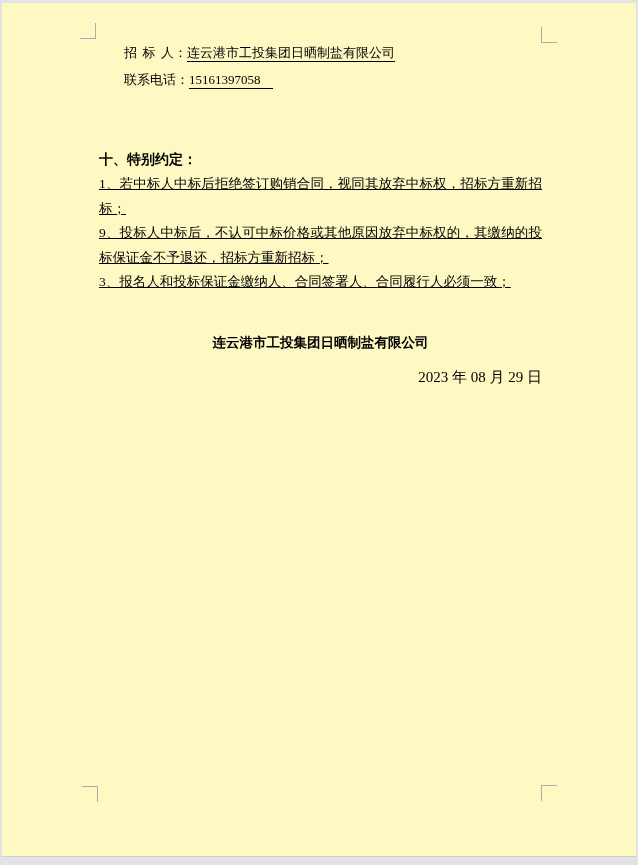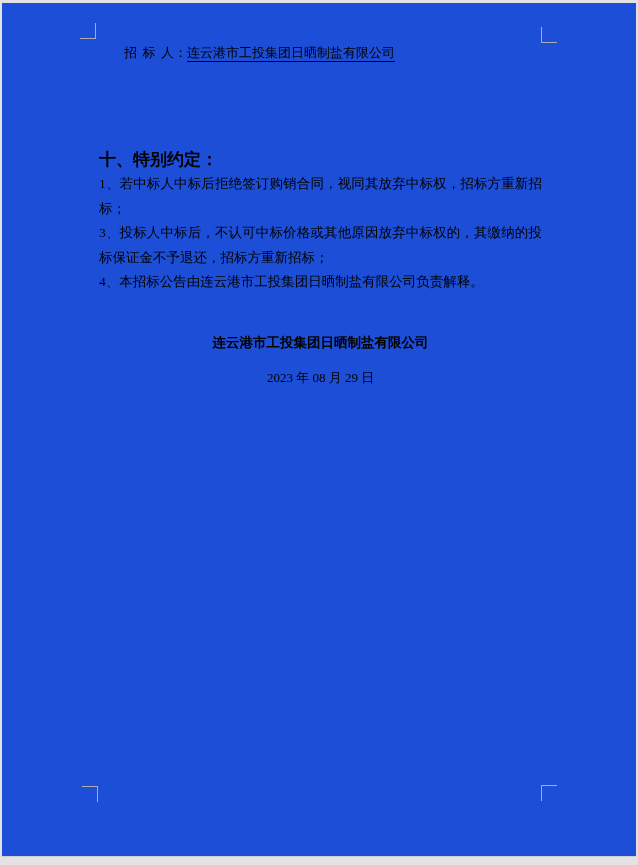--- a/index.html
+++ b/index.html
@@ -7,21 +7,21 @@
     width: 638px; height: 865px;
     background: #e3e3e6;
     font-family: "Liberation Serif", "DejaVu Serif", serif;
     color: #000;
     overflow: hidden;
   }
   .page {
     position: absolute;
     left: 1px; top: 2px;
     width: 636px; height: 855px;
-    background: #1d4ed8;
+    background: #fef9c3;
     border: 1px solid #e2e2e2;
     border-bottom: 1px solid #cfcfcf;
   }
   
   .crop { position: absolute; width: 16px; height: 16px; }
   .crop.tl { left: 78px; top: 20px;  border-right: 1px solid #adadad; border-bottom: 1px solid #adadad; }
   .crop.tr { left: 539px; top: 24px; border-left: 1px solid #adadad;  border-bottom: 1px solid #adadad; }
   .crop.bl { left: 80px; top: 783px; border-right: 1px solid #adadad; border-top: 1px solid #adadad; }
   .crop.br { left: 539px; top: 782px; border-left: 1px solid #adadad; border-top: 1px solid #adadad; }
 
@@ -51,66 +51,70 @@
   .uv.tail { padding-right: 12px; }
 
   .section {
     position: absolute;
     left: 97px; top: 144px;
     width: 443px;
     font-size: 13.5px;
   }
   .heading {
     font-weight: bold;
-    font-size: 17px;
+    font-size: 14px;
     line-height: 25px;
   }
   .body-item {
     line-height: 24.5px;
     text-align: justify;
     text-justify: inter-ideograph;
+    text-decoration: underline;
   }
 
   .sig-company {
     position: absolute;
     left: 97px; top: 332px;
     width: 443px;
     text-align: center;
     font-weight: bold;
     font-size: 13.5px;
     line-height: 15px;
   }
   .sig-date {
     position: absolute;
     left: 97px; top: 367px;
     width: 443px;
-    text-align: center;
-    font-size: 13px;
+    text-align: right;
+    font-size: 15px;
     line-height: 15px;
   }
 </style>
 </head>
 <body>
 
 <div class="page">
 
   <div class="crop tl"></div>
   <div class="crop tr"></div>
   <div class="crop bl"></div>
   <div class="crop br"></div>
 
   <div class="contact">
     <div class="cline">
       <span class="lbl just">招标人</span><span>：</span><span class="uv">连云港市工投集团日晒制盐有限公司</span>
     </div>
+    <div class="cline">
+      <span class="lbl">联系电话</span><span>：</span><span class="uv tail">15161397058</span>
+    </div>
   </div>
 
   <div class="section">
     <div class="heading">十、特别约定：</div>
     <p class="body-item">1、若中标人中标后拒绝签订购销合同，视同其放弃中标权，招标方重新招标；</p>
-    <p class="body-item">3、投标人中标后，不认可中标价格或其他原因放弃中标权的，其缴纳的投标保证金不予退还，招标方重新招标；</p>
-    <p class="body-item">4、本招标公告由连云港市工投集团日晒制盐有限公司负责解释。</p>
+    <p class="body-item">9、投标人中标后，不认可中标价格或其他原因放弃中标权的，其缴纳的投标保证金不予退还，招标方重新招标；</p>
+    <p class="body-item">3、报名人和投标保证金缴纳人、合同签署人、合同履行人必须一致；</p>
   </div>
 
   <div class="sig-company">连云港市工投集团日晒制盐有限公司</div>
   <div class="sig-date">2023 年 08 月 29 日</div>
 
 </div>
 
 </body></html>

